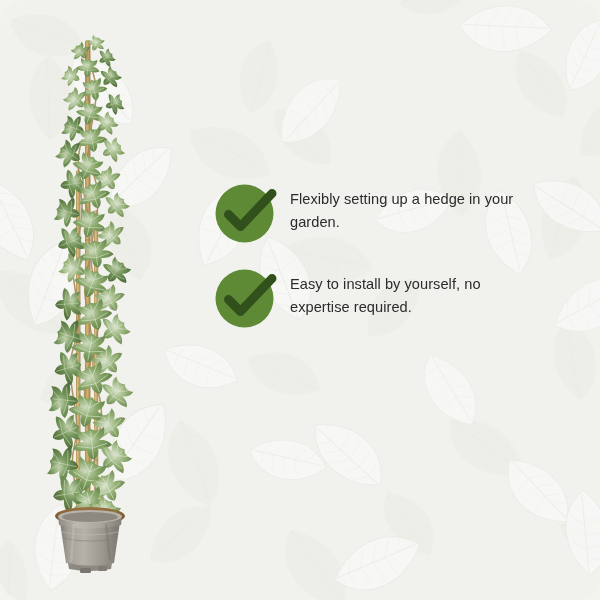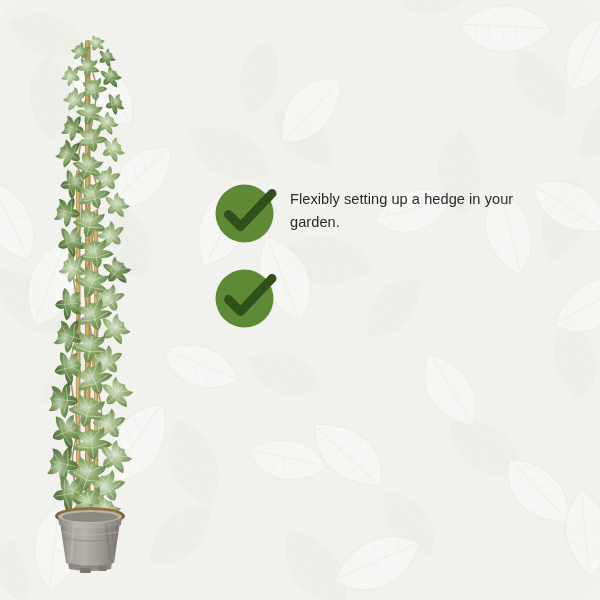--- a/index.html
+++ b/index.html
@@ -439,17 +439,18 @@
     </div>
 
 
     <div class="benefit-row">
       <div class="check-badge">
         <svg viewBox="0 0 64 62">
           <circle cx="29.5" cy="30.5" r="29" fill="#5e8a35"></circle>
           <path d="M13.5,31.5 L25.5,43.5 L57,10.5" fill="none" stroke="#32501c" stroke-width="9" stroke-linecap="round" stroke-linejoin="round"></path>
         </svg>
       </div>
+      <div class="benefit-text">Easy to install by yourself, no expertise required.</div>
     </div>
 
   </div>
 
 </div>
 
 </body></html>

